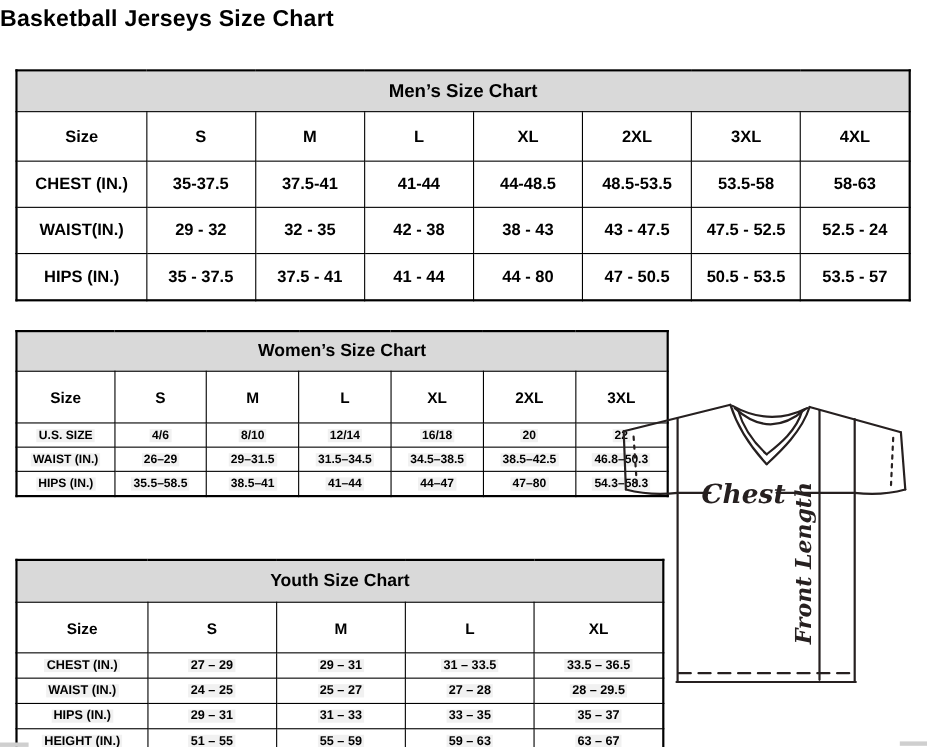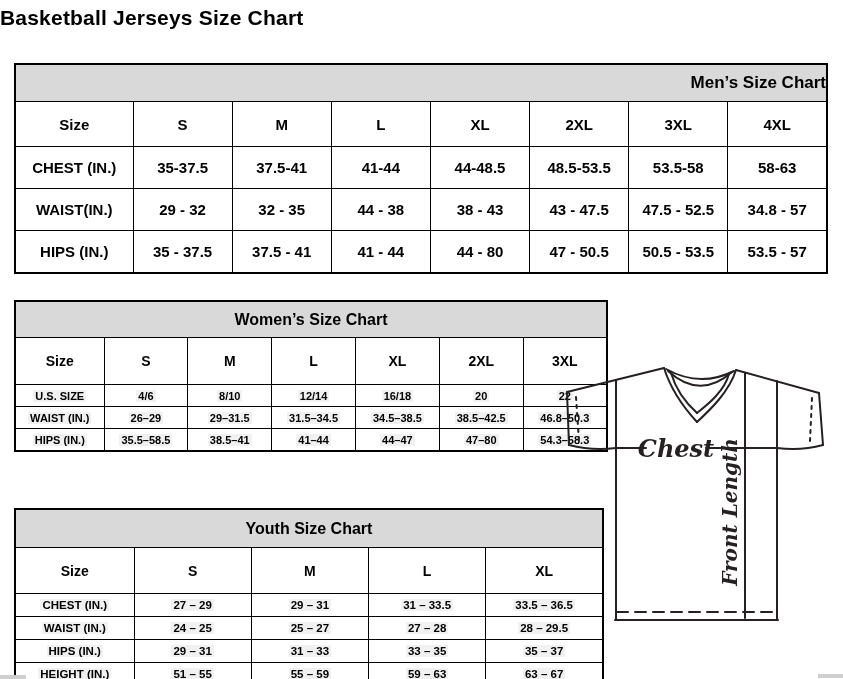--- a/index.html
+++ b/index.html
@@ -10,21 +10,21 @@
   .page-title{
     position:absolute;top:6px;left:0;width:810px;text-align:left;
     font-size:21px;font-weight:bold;letter-spacing:.2px;
   }
   table{border-collapse:collapse;table-layout:fixed;position:absolute;background:#fff;}
   td,th{border:1px solid #000;text-align:center;vertical-align:middle;padding:0;font-weight:bold;overflow:hidden;white-space:nowrap;}
   table{border:2px solid #000;}
   .band{background:#d9d9d9;font-weight:bold;}
   
   #mens{left:14px;top:63px;width:814px;}
-  #mens .band{height:36px;font-size:17px;text-align:right;}
+  #mens .band{height:36px;font-size:17px;}
   #mens .colhead th{height:44px;font-size:15px;}
   #mens .datarow td{height:41px;font-size:15px;}
   #mens .rowlabel{font-size:14px;}
   
   #womens{left:14px;top:300px;width:594px;}
   #womens .band{height:35px;font-size:16px;}
   #womens .colhead th{height:46px;font-size:14px;}
   #womens .datarow td{height:21px;font-size:11px;}
   #womens .rowlabel{font-size:11px;text-align:center;}
   
@@ -79,25 +79,25 @@
     <td>41-44</td>
     <td>44-48.5</td>
     <td>48.5-53.5</td>
     <td>53.5-58</td>
     <td>58-63</td>
   </tr>
   <tr class="datarow">
     <td class="rowlabel">WAIST(IN.)</td>
     <td>29 - 32</td>
     <td>32 - 35</td>
-    <td>44 - 38</td>
+    <td>42 - 38</td>
     <td>38 - 43</td>
     <td>43 - 47.5</td>
     <td>47.5 - 52.5</td>
-    <td>34.8 - 57</td>
+    <td>52.5 - 24</td>
   </tr>
   <tr class="datarow">
     <td class="rowlabel">HIPS (IN.)</td>
     <td>35 - 37.5</td>
     <td>37.5 - 41</td>
     <td>41 - 44</td>
     <td>44 - 80</td>
     <td>47 - 50.5</td>
     <td>50.5 - 53.5</td>
     <td>53.5 - 57</td>

